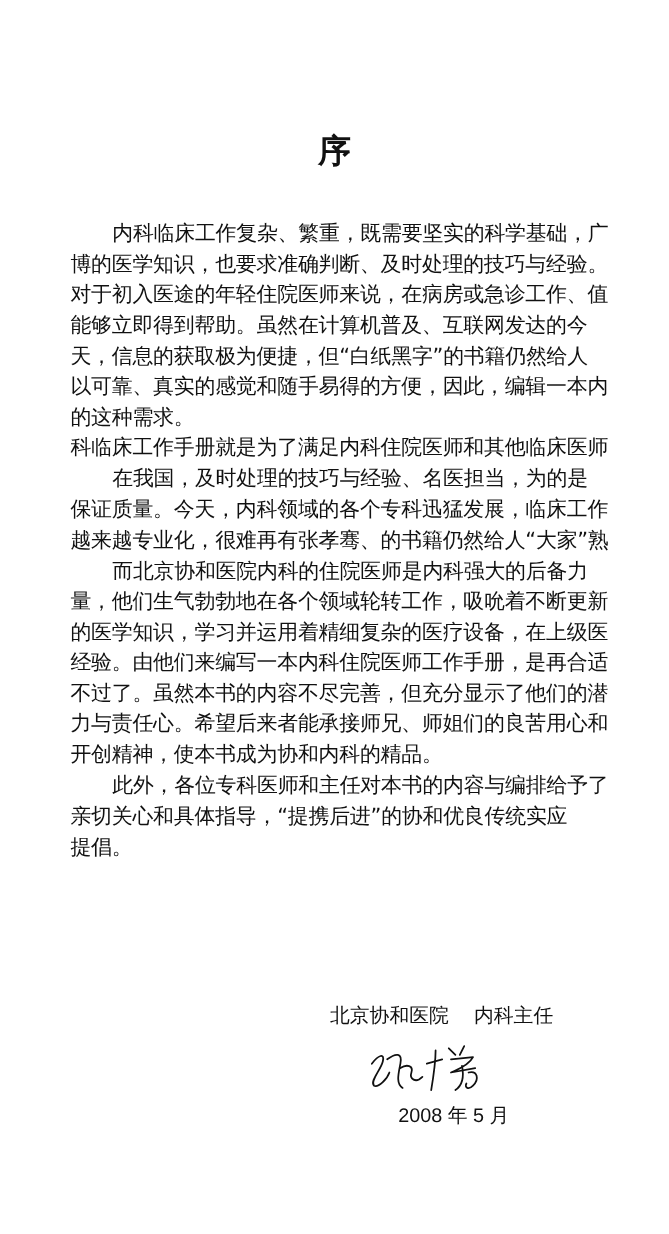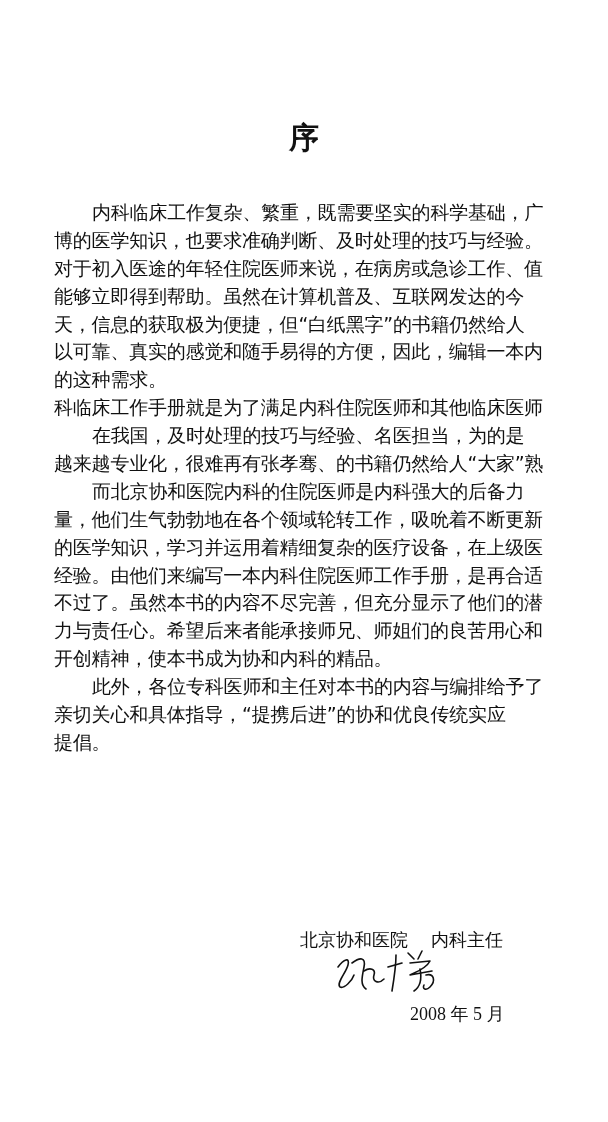--- a/index.html
+++ b/index.html
@@ -2,45 +2,46 @@
 <html><head>
 <meta charset="utf-8">
 <style>
   html, body { margin: 0; padding: 0; background: #ffffff; }
   body { width: 608px; height: 1122px; position: relative; overflow: hidden;
          font-family: "DejaVu Serif", "Liberation Serif", serif; color: #111; }
   .title { position: absolute; left: 0; width: 608px; top: 118px; text-align: center;
            font-family: "DejaVu Sans", "Liberation Sans", sans-serif; font-weight: bold; font-size: 30px; line-height: 40px; }
   .body { position: absolute; left: 54px; top: 199px; width: 500px; }
   .line { height: 27.9px; line-height: 27.9px; font-size: 19px; white-space: nowrap;
-          font-family: "DejaVu Sans", "Liberation Sans", sans-serif; letter-spacing: -0.2px; }
+          font-family: "DejaVu Sans", "Liberation Sans", sans-serif; letter-spacing: -0.2px; margin-left: 10px; }
   .indent { padding-left: 38px; }
   .sig { position: absolute; left: 300px; top: 912px; font-size: 18px; line-height: 24px;
-         font-family: "DejaVu Sans", "Liberation Sans", sans-serif; white-space: pre; margin-top: 16px; }
+         font-family: "DejaVu Sans", "Liberation Sans", sans-serif; white-space: pre; }
   .signature { position: absolute; left: 330px; top: 945px; width: 140px; height: 50px; }
   .date { position: absolute; left: 362px; top: 1002px; font-size: 18px; line-height: 24px;
-          font-family: Liberation Serif, serif; margin-left: 48px; }
+          font-family: Liberation Sans, sans-serif; }
 </style>
 </head>
 <body>
 
 <div class="title">序</div>
 
 <div class="body">
 
   <div class="line indent">内科临床工作复杂、繁重，既需要坚实的科学基础，广</div>
   <div class="line">博的医学知识，也要求准确判断、及时处理的技巧与经验。</div>
   <div class="line">对于初入医途的年轻住院医师来说，在病房或急诊工作、值</div>
   <div class="line">能够立即得到帮助。虽然在计算机普及、互联网发达的今</div>
   <div class="line">天，信息的获取极为便捷，但“白纸黑字”的书籍仍然给人</div>
   <div class="line">以可靠、真实的感觉和随手易得的方便，因此，编辑一本内</div>
   <div class="line">的这种需求。</div>
   <div class="line">科临床工作手册就是为了满足内科住院医师和其他临床医师</div>
 
   <div class="line indent">在我国，及时处理的技巧与经验、名医担当，为的是</div>
+  <div class="line">保证质量。今天，内科领域的各个专科迅猛发展，临床工作</div>
   <div class="line">越来越专业化，很难再有张孝骞、的书籍仍然给人“大家”熟</div>
 
   <div class="line indent">而北京协和医院内科的住院医师是内科强大的后备力</div>
   <div class="line">量，他们生气勃勃地在各个领域轮转工作，吸吮着不断更新</div>
   <div class="line">的医学知识，学习并运用着精细复杂的医疗设备，在上级医</div>
   <div class="line">经验。由他们来编写一本内科住院医师工作手册，是再合适</div>
   <div class="line">不过了。虽然本书的内容不尽完善，但充分显示了他们的潜</div>
   <div class="line">力与责任心。希望后来者能承接师兄、师姐们的良苦用心和</div>
   <div class="line">开创精神，使本书成为协和内科的精品。</div>
 

